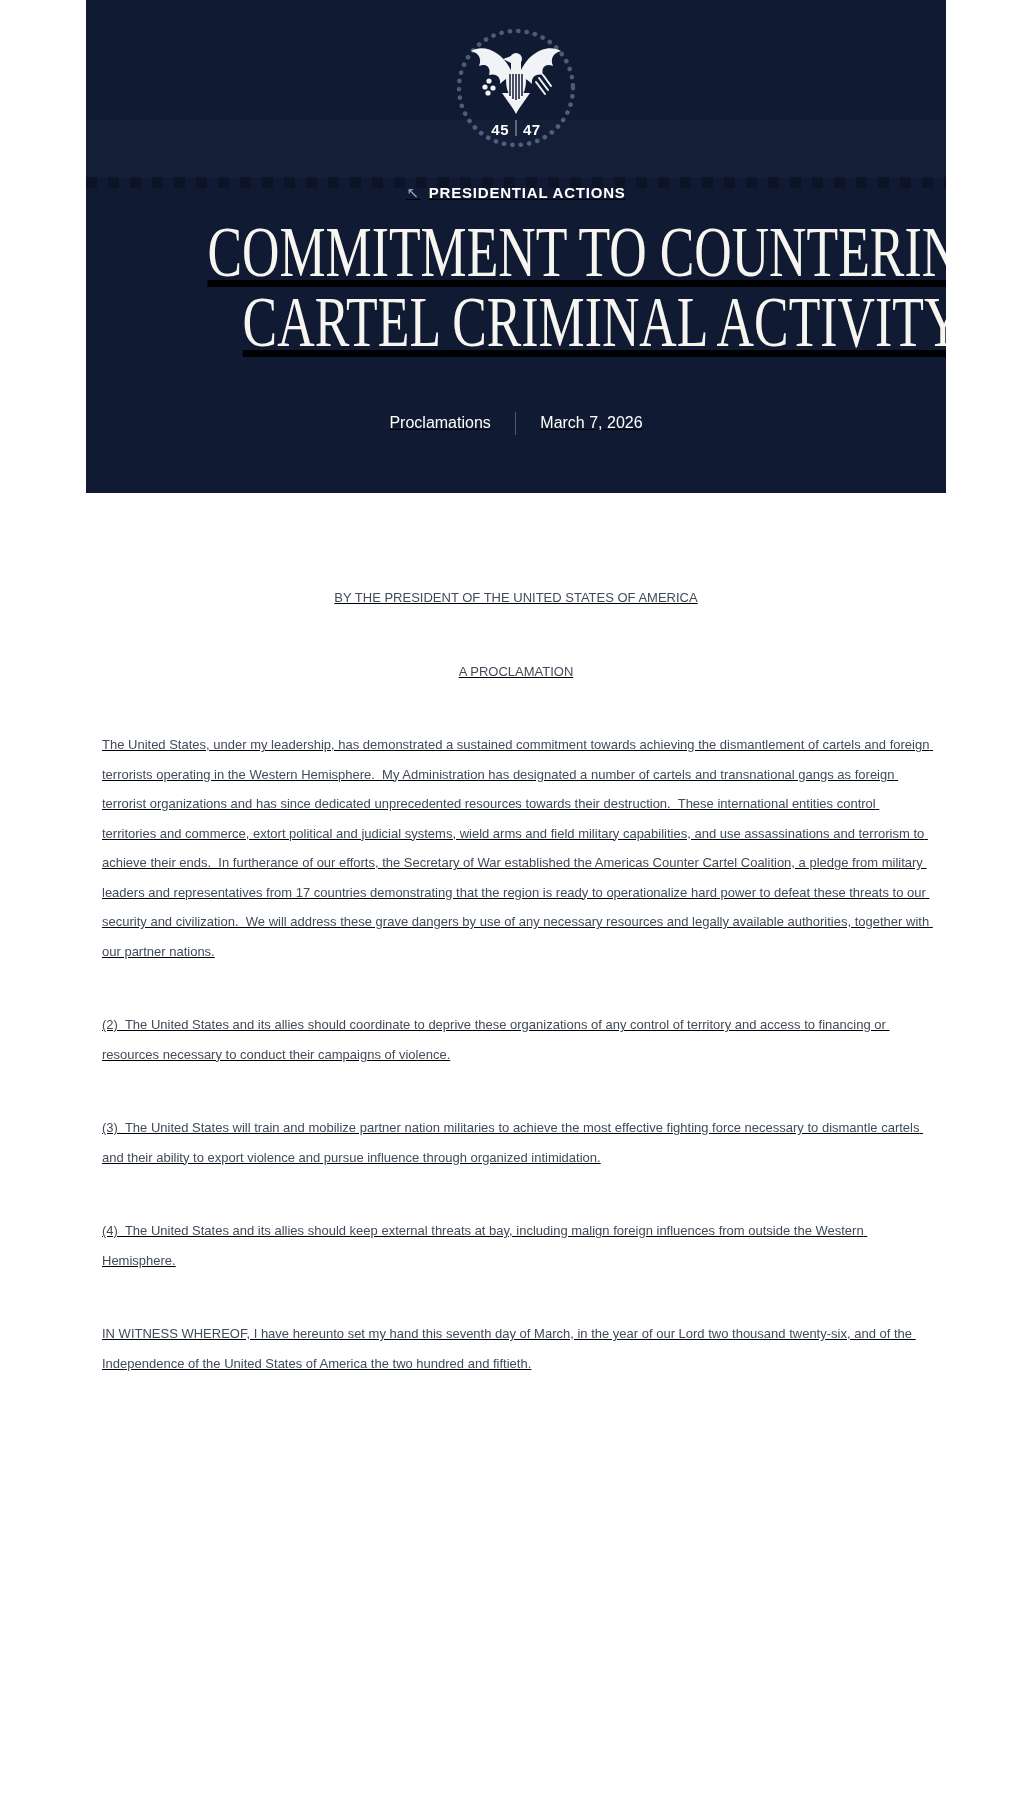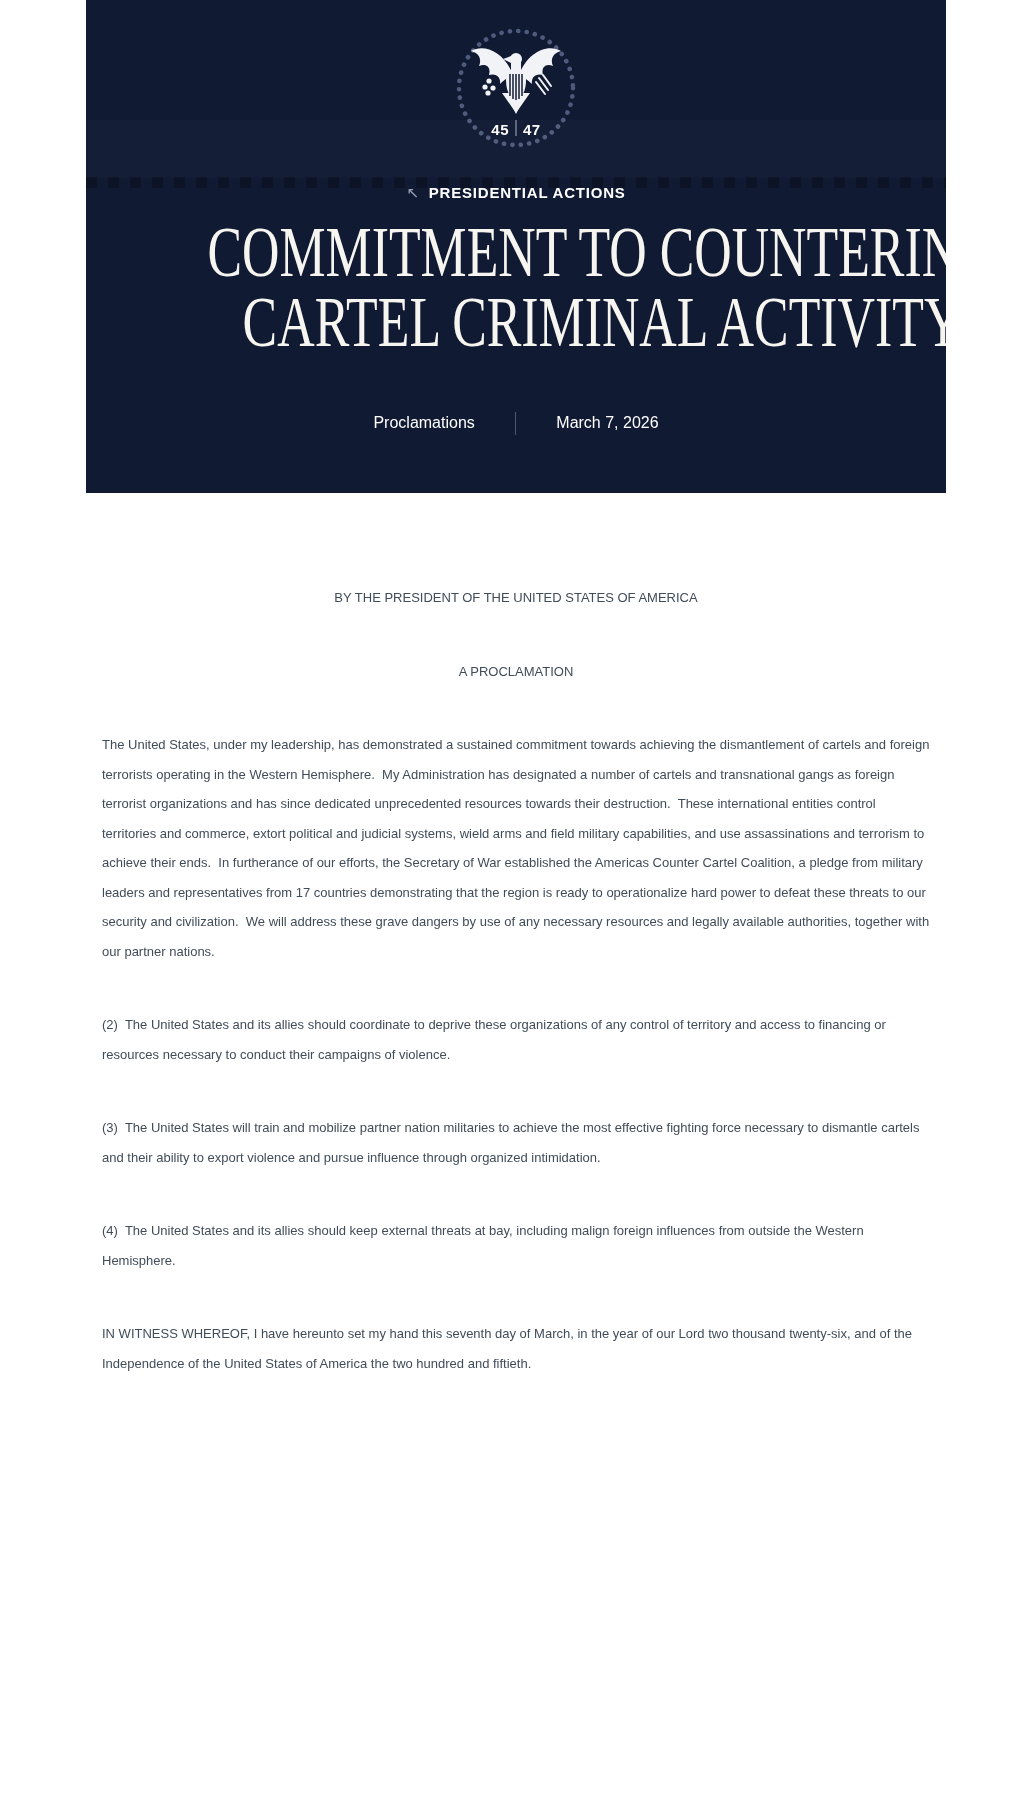--- a/index.html
+++ b/index.html
@@ -1,20 +1,21 @@
 <!DOCTYPE html>
 <html><head>
 <meta charset="utf-8">
 <style>
   html, body { margin: 0; padding: 0; background: #ffffff; }
   .page {
     width: 860px;
     margin: 0 auto;
     font-family: "Liberation Sans", sans-serif;
     overflow: hidden;
+    text-decoration: underline;
   }
 
   
   .hero {
     position: relative;
     background: #111A33;
     padding: 23px 0 58px;
     text-align: center;
     overflow: hidden;
   }
@@ -67,21 +68,21 @@
     text-align: center;
     transform: scaleX(0.72);
     transform-origin: 50% 50%;
   }
 
   .meta {
     margin-top: 54px;
     display: flex;
     justify-content: center;
     align-items: center;
-    gap: 40px;
+    gap: 24px;
     color: #ffffff;
     font-size: 16px;
     line-height: 24px;
   }
   .meta a { color: #ffffff; text-decoration: none; }
   .meta-div { width: 1.5px; height: 23px; background: #4E5873; }
 
   
   .article {
     padding: 90px 16px 0;

